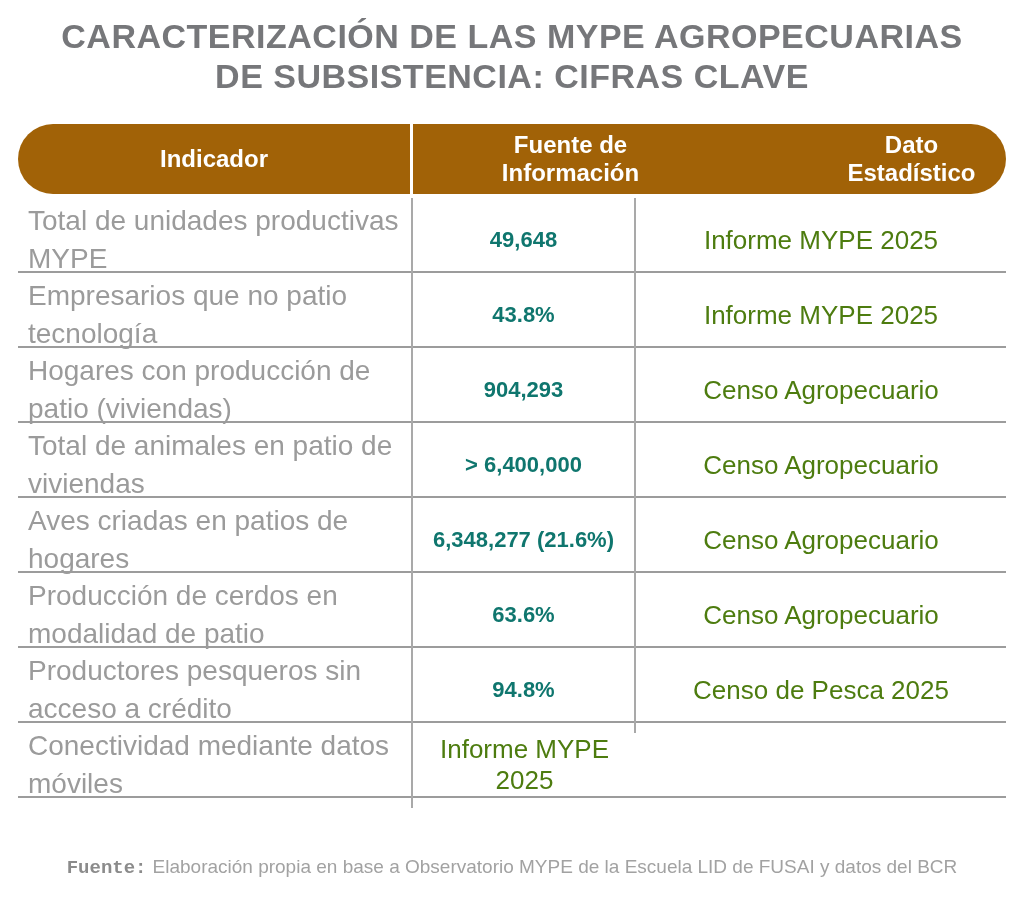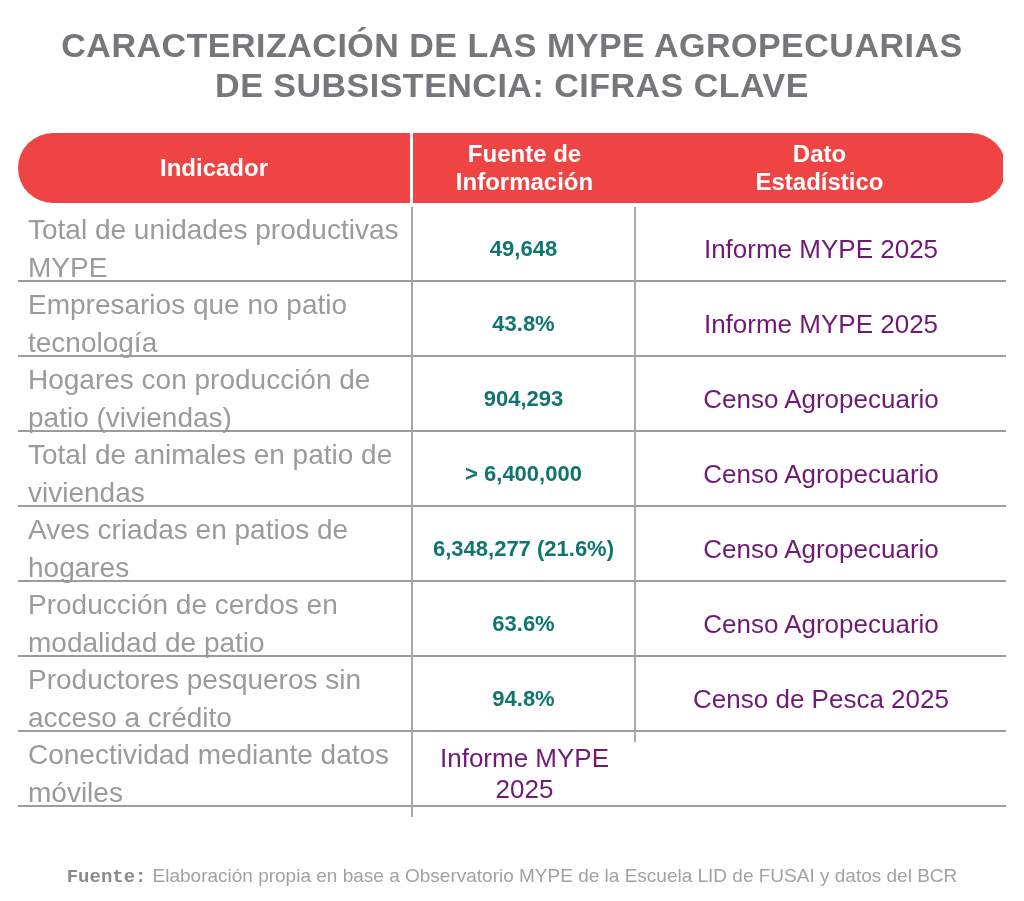--- a/index.html
+++ b/index.html
@@ -10,39 +10,40 @@
   .page {
     width: 1024px;
     height: 901px;
     position: relative;
     background: #ffffff;
     font-family: "Liberation Sans", sans-serif;
     overflow: hidden;
   }
   .title {
     padding-top: 14px;
-    margin: 12px auto;
+    margin: 3px auto;
     width: 1010px;
     text-align: center;
     font-weight: bold;
     font-size: 34px;
     line-height: 1.17;
     color: #76777a;
     letter-spacing: 0.5px;
   }
   .table-wrap {
     width: 988px;
     margin: 27px auto 0 auto;
   }
   .thead {
     display: grid;
     grid-template-columns: 395px 223px 370px;
     height: 70px;
-    background: #ef4444;
+    background: #a16207;
     border-radius: 35px;
+    gap: 46px;
   }
   .th {
     display: flex;
     align-items: center;
     justify-content: center;
     color: #ffffff;
     font-weight: bold;
     font-size: 24px;
     text-align: center;
     line-height: 1.15;
@@ -86,21 +87,21 @@
     font-size: 22px;
     white-space: nowrap;
     padding: 0 4px;
     border-right: 2px solid #a9a9a9;
   }
   .cell-source {
     display: flex;
     align-items: center;
     justify-content: center;
     text-align: center;
-    color: #701a75;
+    color: #4d7c0f;
     font-size: 26px;
     padding: 0 24px;
   }
   .footer {
     margin-top: 58px;
     text-align: center;
     font-size: 19px;
     color: #a2a2a2;
   }
   .footer .footer-label {

